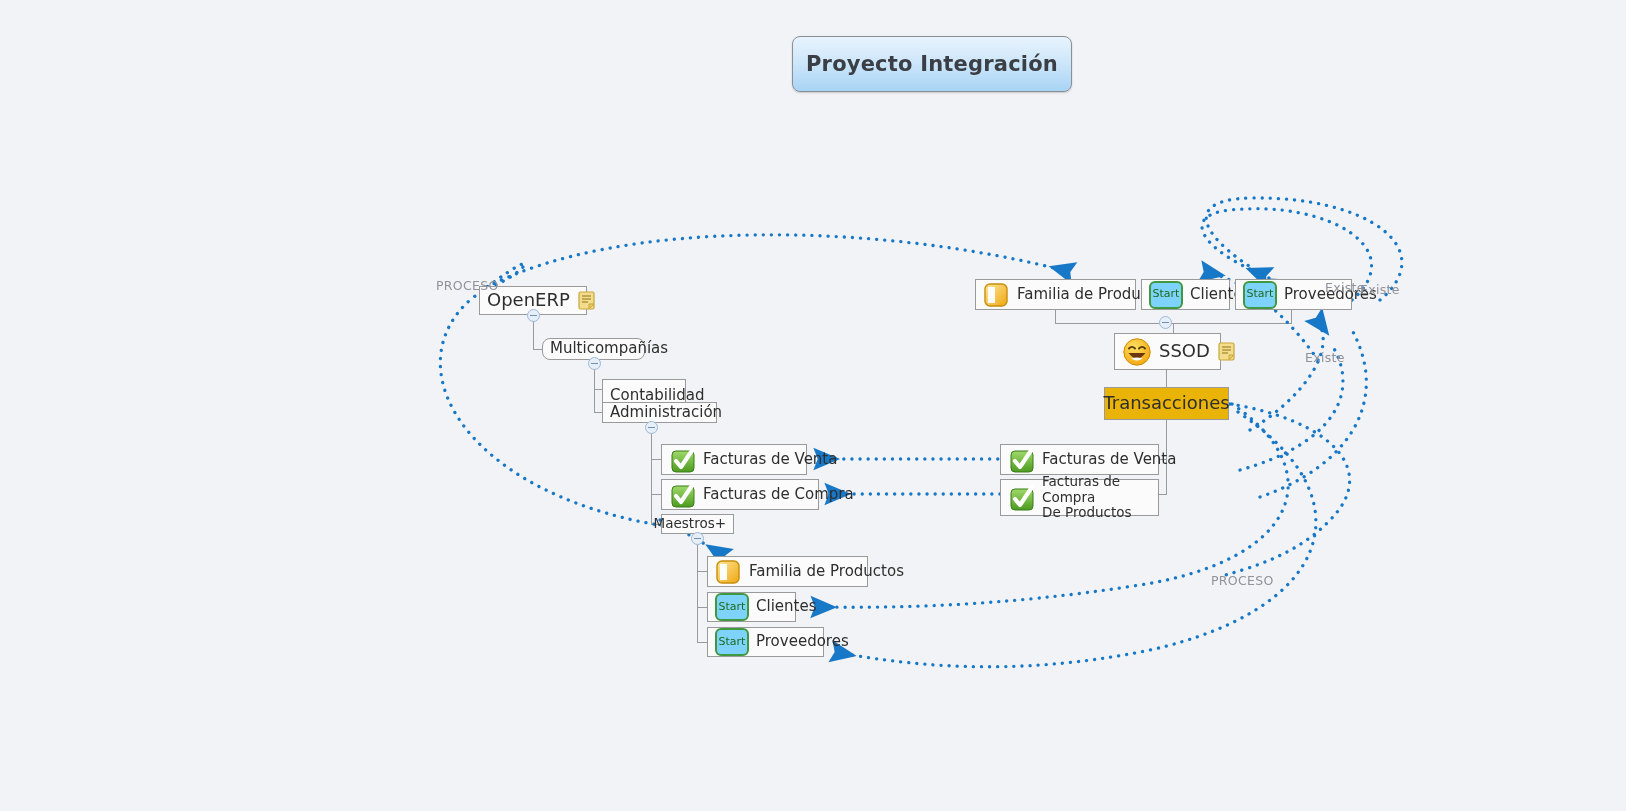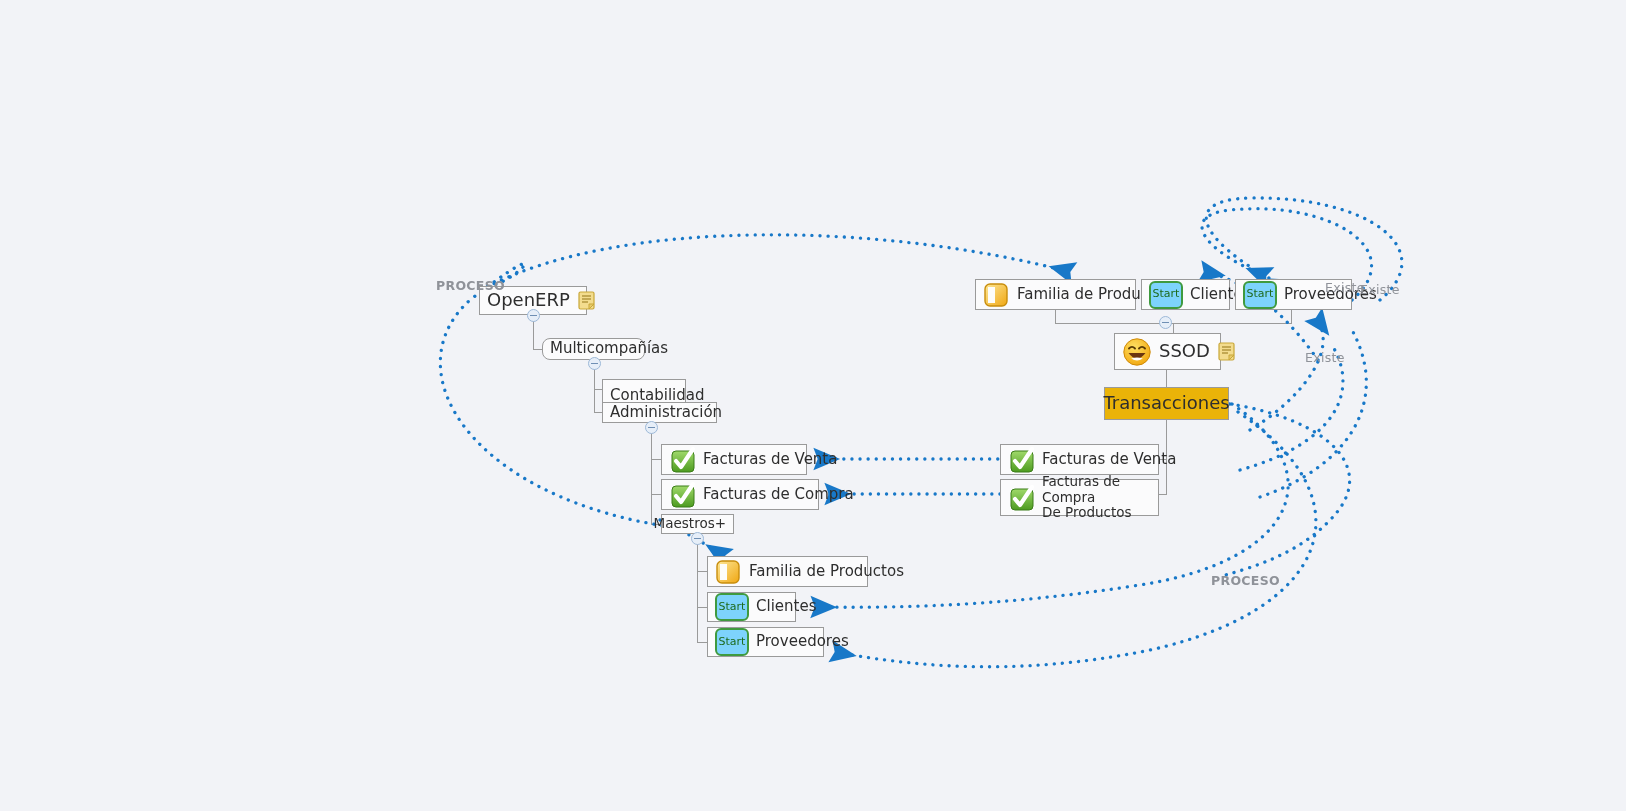--- a/index.html
+++ b/index.html
@@ -80,21 +80,21 @@
   }
 
   
   .edge-label{
     position:absolute;
     color:#8f9299;
     font-size:12.5px;
     white-space:nowrap;
     letter-spacing:.3px;
   }
-  .edge-label.proceso{font-size:12.5px;font-weight:bold;}
+  .edge-label.proceso{font-size:12.5px;}
 </style>
 </head>
 <body>
 
 <div id="canvas">
 
   <svg class="edges" viewBox="0 0 1626 811">
     <defs>
       <marker id="ah" markerWidth="9" markerHeight="9" refX="7.2" refY="4.5" orient="auto">
         <path d="M0.5,4.5 L8.6,1.1 L7.3,4.5 L8.6,7.9 Z" fill="#1878c8"></path>
@@ -143,20 +143,23 @@
 
       <path d="M1250,430 C1300,400 1340,350 1316,318" marker-end="url(#ah)"></path>
 
       <path d="M1230,404 C1330,420 1380,470 1330,520 C1300,552 1258,566 1222,576"></path>
 
       <path d="M1240,470 C1330,445 1362,395 1332,345"></path>
       <path d="M1260,497 C1350,466 1390,400 1352,330"></path>
     </g>
   </svg>
 
+  <div class="root-node" style="left:792px;top:36px;width:280px;height:56px;">
+    <span>Proyecto Integración</span>
+  </div>
 
   <div class="node big" style="left:479px;top:286px;width:108px;height:29px;">
     <span class="label">OpenERP</span>
     <span class="ic ic-note">
       <svg viewBox="0 0 17 19" width="17" height="19">
         <rect x="1" y="1" width="15" height="17" rx="1.5" fill="#f3dc8e" stroke="#c9a738" stroke-width="1.2"></rect>
         <path d="M16,13 L11,18 L11,13 Z" fill="#e7cb6c" stroke="#c9a738" stroke-width="1"></path>
         <g stroke="#9c7f22" stroke-width="1.1">
           <path d="M4,5 H13"></path>
             <path d="M4,8 H13"></path>

